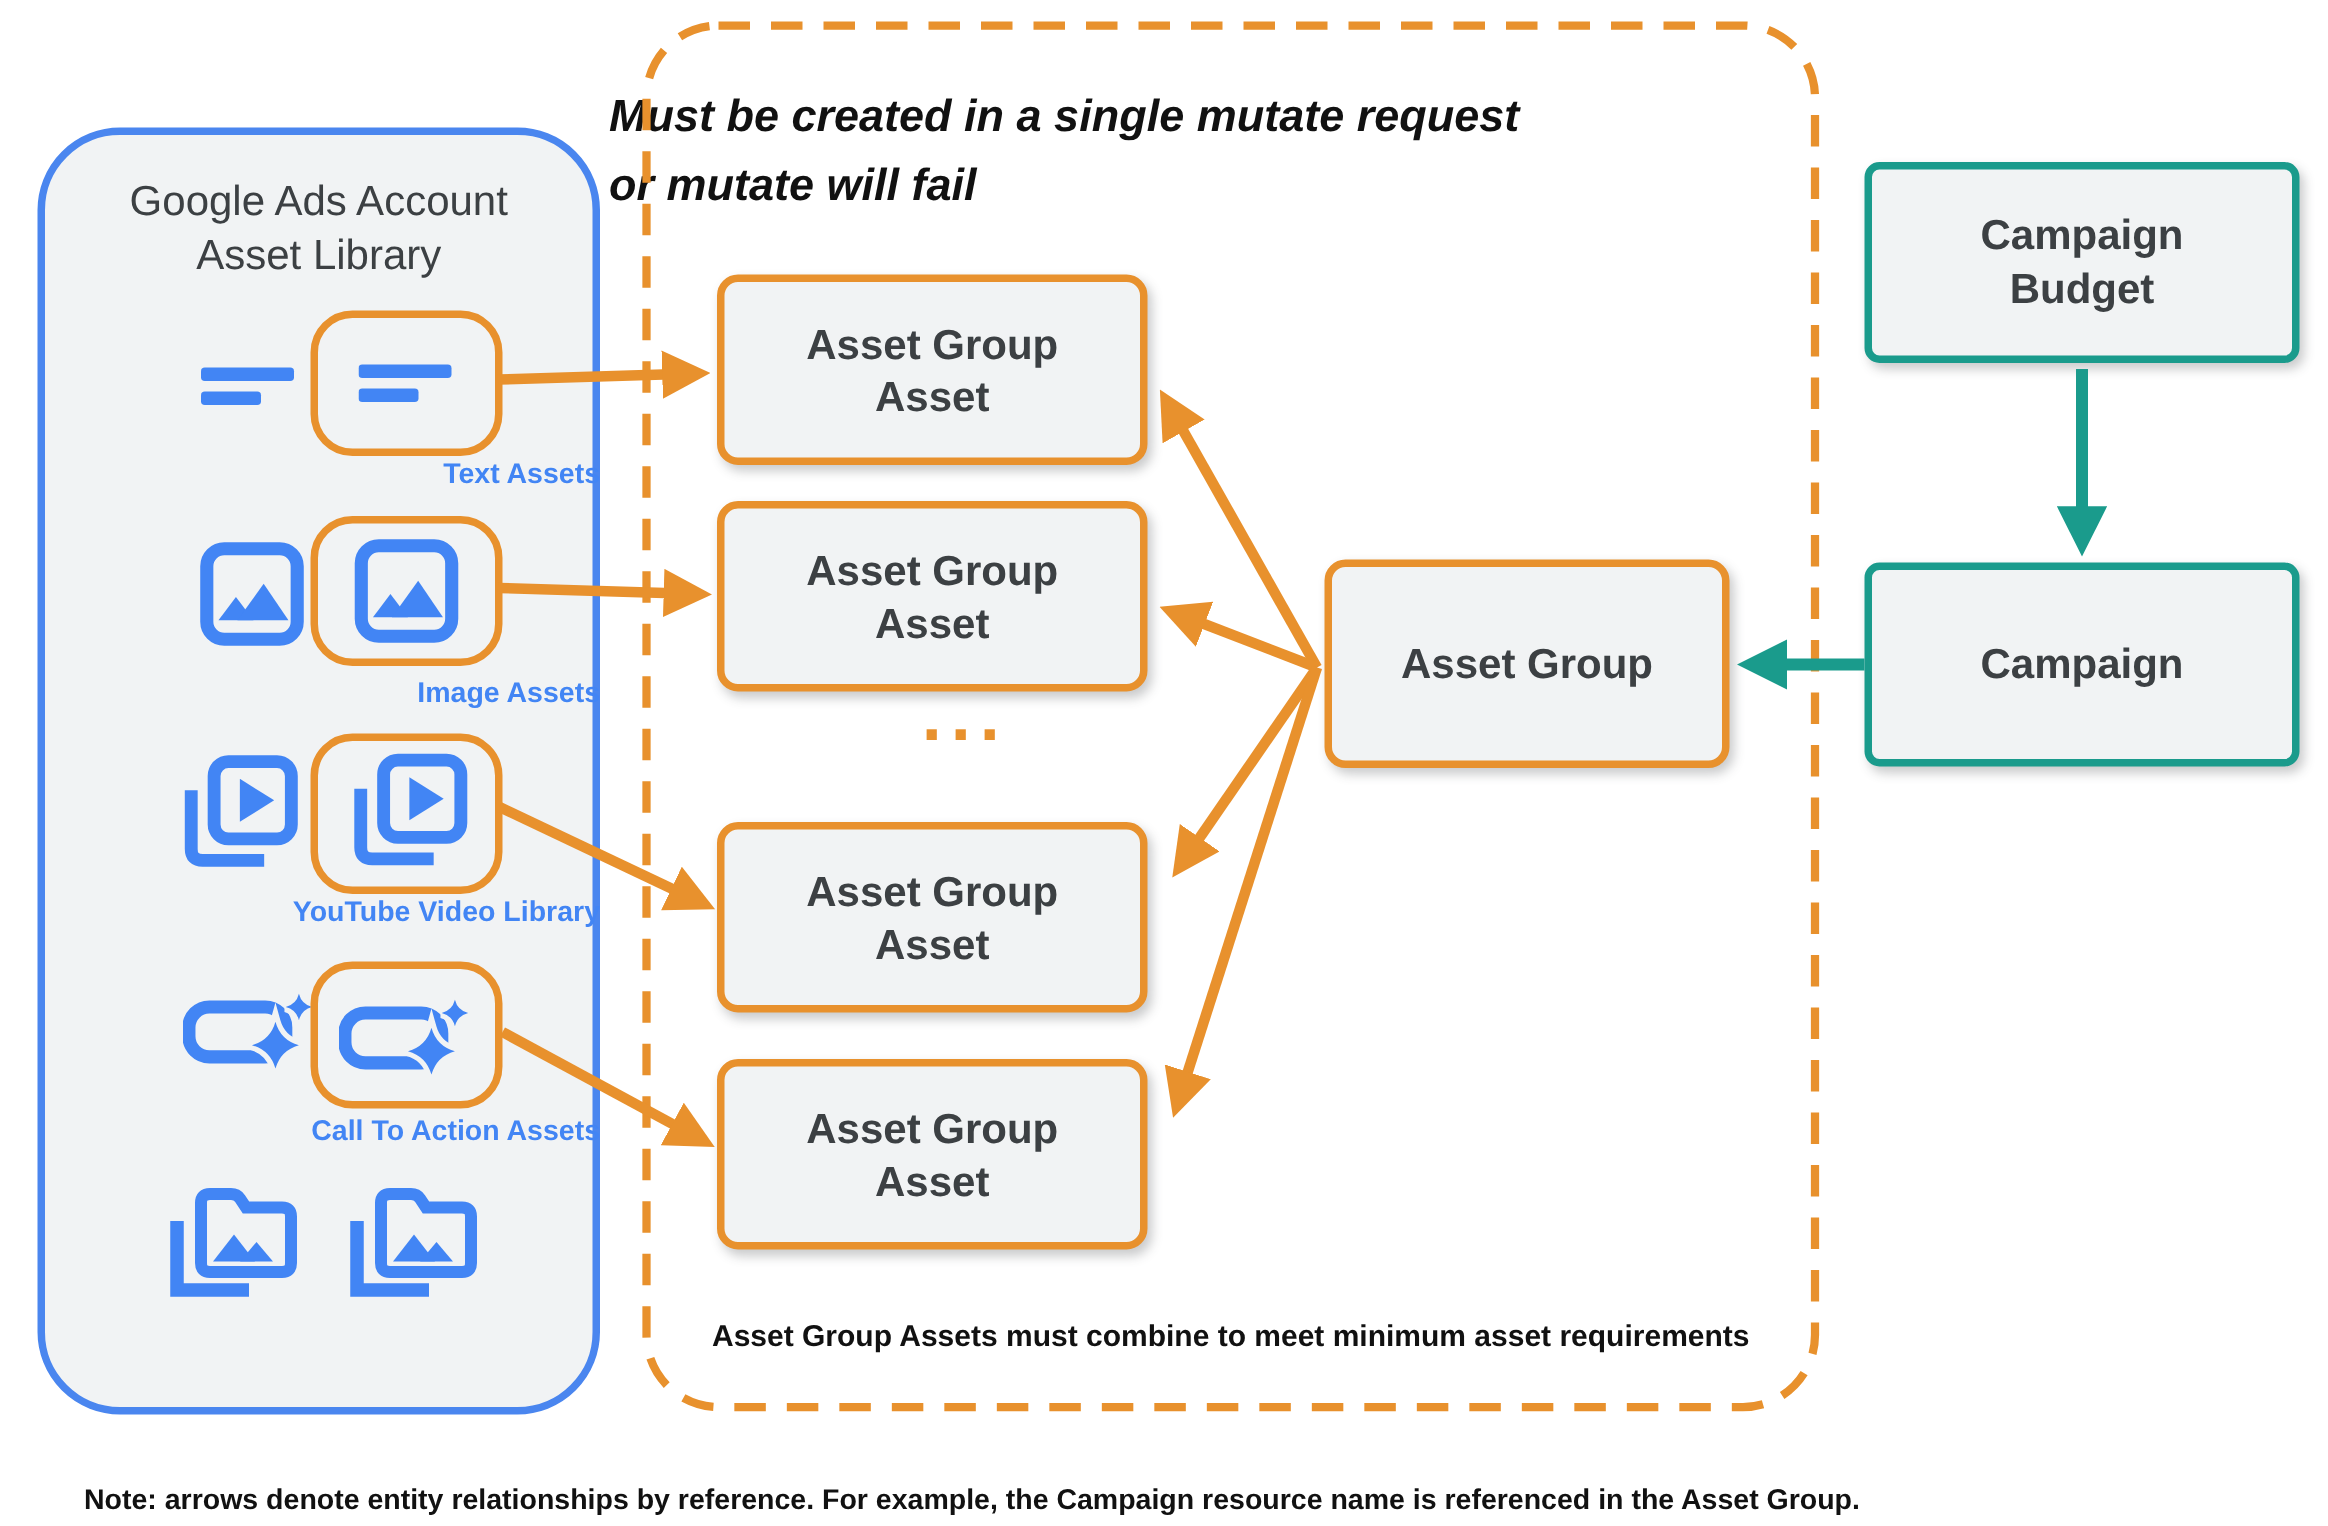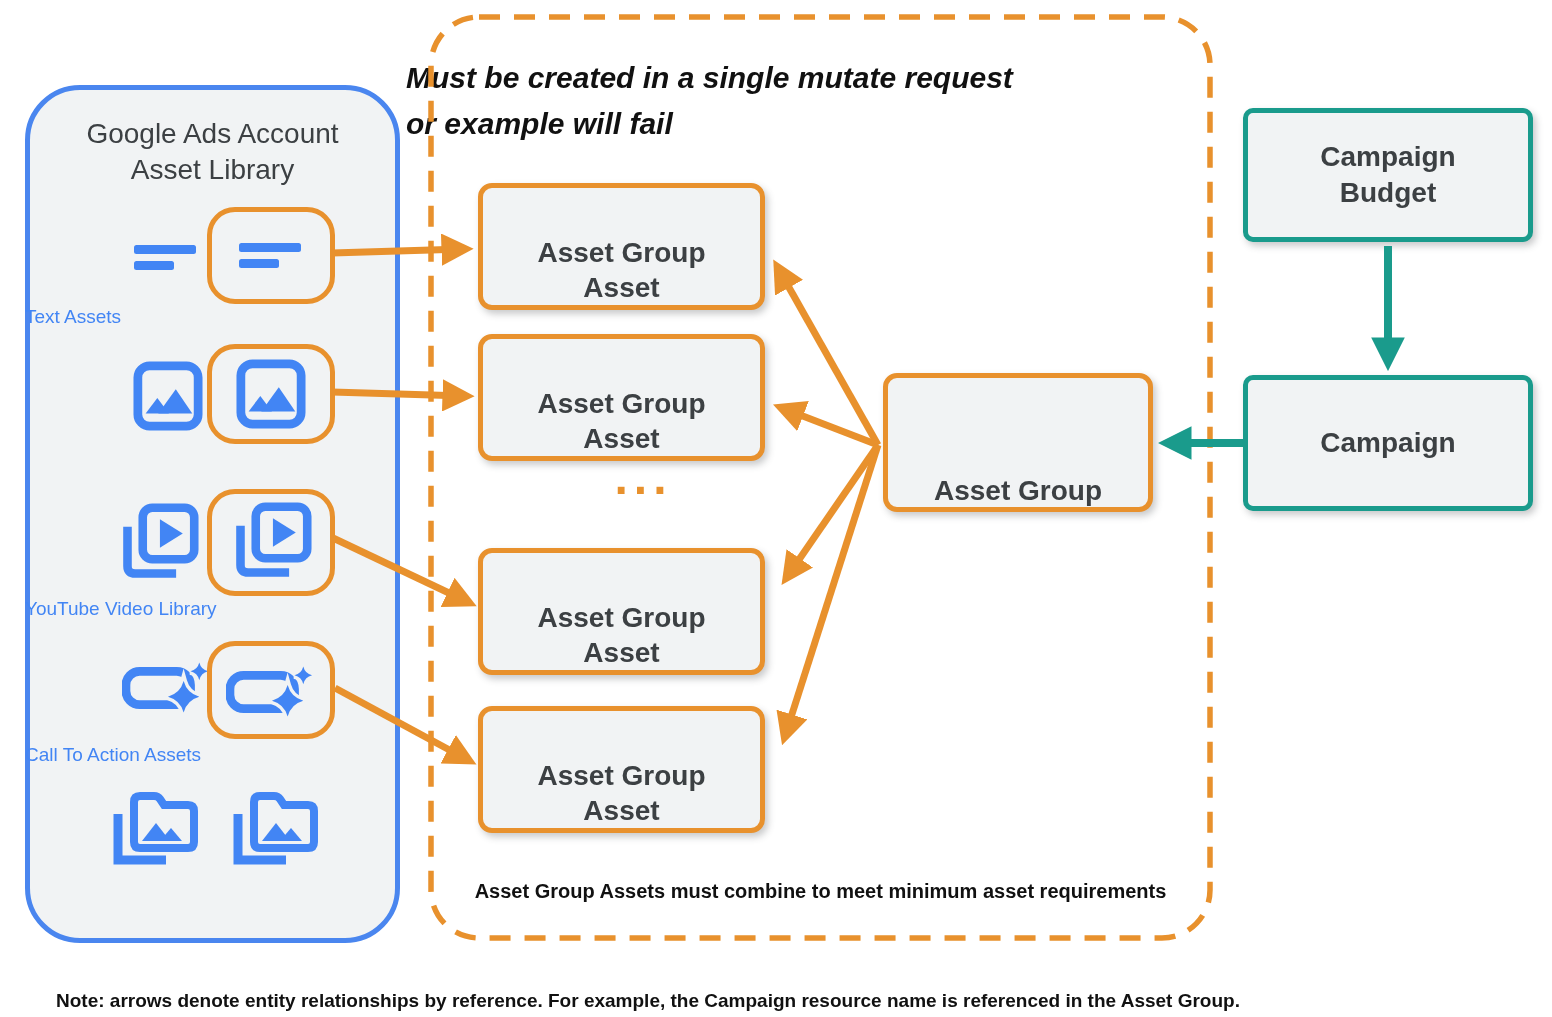--- a/index.html
+++ b/index.html
@@ -8,34 +8,34 @@
   }
   *{box-sizing:border-box; margin:0; padding:0;}
   body{background:#fff; font-family:"Liberation Sans", sans-serif;}
   .canvas{position:relative; width:1552px; height:1017px; background:#fff; overflow:hidden;}
 
   
   .library{position:absolute; left:25px; top:85px; width:375px; height:858px;
     background:var(--panel-fill); border:5px solid var(--blue); border-radius:55px;}
   .library-title{position:absolute; left:25px; top:116px; width:375px; text-align:center;
     font-size:28px; line-height:36px; font-weight:normal; color:var(--dark-text);}
-  .lib-label{position:absolute; left:25px; width:375px; text-align:left;
-    font-size:19px; font-weight:normal; color:var(--icon-blue);}
+  .lib-label{position:absolute; left:25px; width:375px; text-align:right;
+    font-size:19px; font-weight:bold; color:var(--icon-blue);}
   .wrap{position:absolute; border:5px solid var(--orange); border-radius:28px;
     display:flex; align-items:center; justify-content:center;}
   .icon-abs{position:absolute;}
   .ic{fill:var(--icon-blue);}
   .st{stroke:var(--icon-blue); fill:none;}
   .halo{stroke:var(--panel-fill); stroke-width:7; fill:var(--panel-fill);}
 
   
   .node{position:absolute; background:var(--panel-fill); display:flex; flex-direction:column;
     align-items:center; justify-content:center; text-align:center; font-weight:bold;
     color:var(--dark-text); box-shadow:3px 4px 7px rgba(60,64,67,.28);}
-  .node-orange{border:5px solid var(--orange); border-radius:14px;justify-content:flex-end;}
+  .node-orange{border:5px solid var(--orange); border-radius:14px;}
   .node-teal{border:5px solid var(--teal); border-radius:10px;}
   .asset-box{left:478px; width:287px; height:127px; font-size:28px; line-height:35px;}
 
   
   .mutate-title{position:absolute; left:406px; top:55px; width:779px; text-align:left;
     font-size:30px; line-height:46px; font-weight:bold; font-style:italic; color:var(--black-text);}
   .ellipsis{position:absolute; left:500px; top:450px; width:287px; text-align:center;
     color:var(--orange); font-size:48px; font-weight:bold; letter-spacing:6px;}
   .mutate-caption{position:absolute; left:431px; top:880px; width:779px; text-align:center;
     font-size:20px; font-weight:bold; color:var(--black-text);}
@@ -73,20 +73,21 @@
     <polygon class="ic" points="13,54 25,38 37,54"></polygon>
     <polygon class="ic" points="26,54 44,29 61,54"></polygon>
   </svg>
   <div class="wrap" style="left:207px; top:344px; width:128px; height:100px;">
     <svg width="70" height="70" viewBox="0 0 72 72">
       <rect class="st" x="5" y="5" width="62" height="62" rx="12" stroke-width="9"></rect>
       <polygon class="ic" points="13,54 25,38 37,54"></polygon>
       <polygon class="ic" points="26,54 44,29 61,54"></polygon>
     </svg>
   </div>
+  <div class="lib-label" style="top:452px;">Image Assets</div>
 
   <svg class="icon-abs" style="left:117px; top:503px;" width="82" height="82" viewBox="0 0 86 86">
     <path class="st" d="M11,25 V66 Q11,74 19,74 H62" stroke-width="9"></path>
     <rect class="st" x="27" y="5" width="54" height="54" rx="10" stroke-width="9"></rect>
     <polygon class="ic" points="45,17 69,32 45,47"></polygon>
   </svg>
   <div class="wrap" style="left:207px; top:489px; width:128px; height:107px;">
     <svg width="82" height="82" viewBox="0 0 86 86">
       <path class="st" d="M11,25 V66 Q11,74 19,74 H62" stroke-width="9"></path>
       <rect class="st" x="27" y="5" width="54" height="54" rx="10" stroke-width="9"></rect>
@@ -122,21 +123,21 @@
   <svg class="icon-abs" style="left:228px; top:786px;" width="90" height="84" viewBox="0 0 90 84">
     <path class="st" d="M10,28 V74 H58" stroke-width="9"></path>
     <path class="st" d="M26,16 Q26,10 32,10 H46 Q50,10 52,13 L56,19 H80 Q86,19 86,25 V56 Q86,62 80,62 H32 Q26,62 26,56 Z" stroke-width="8"></path>
     <polygon class="ic" points="34,55 48,37 62,55"></polygon>
     <polygon class="ic" points="52,55 63,42 74,55"></polygon>
   </svg>
 
   <div style="position:absolute; left:431px; top:17px; width:779px; height:921px;"></div>
   <div class="mutate-title">
     <span style="display:block">Must be created in a single mutate request</span>
-    <span style="display:block">or example will fail</span>
+    <span style="display:block">or mutate will fail</span>
   </div>
 
   <div class="node node-orange asset-box" style="top:183px;">
     <span>Asset Group</span>
     <span>Asset</span>
   </div>
   <div class="node node-orange asset-box" style="top:334px;">
     <span>Asset Group</span>
     <span>Asset</span>
   </div>

